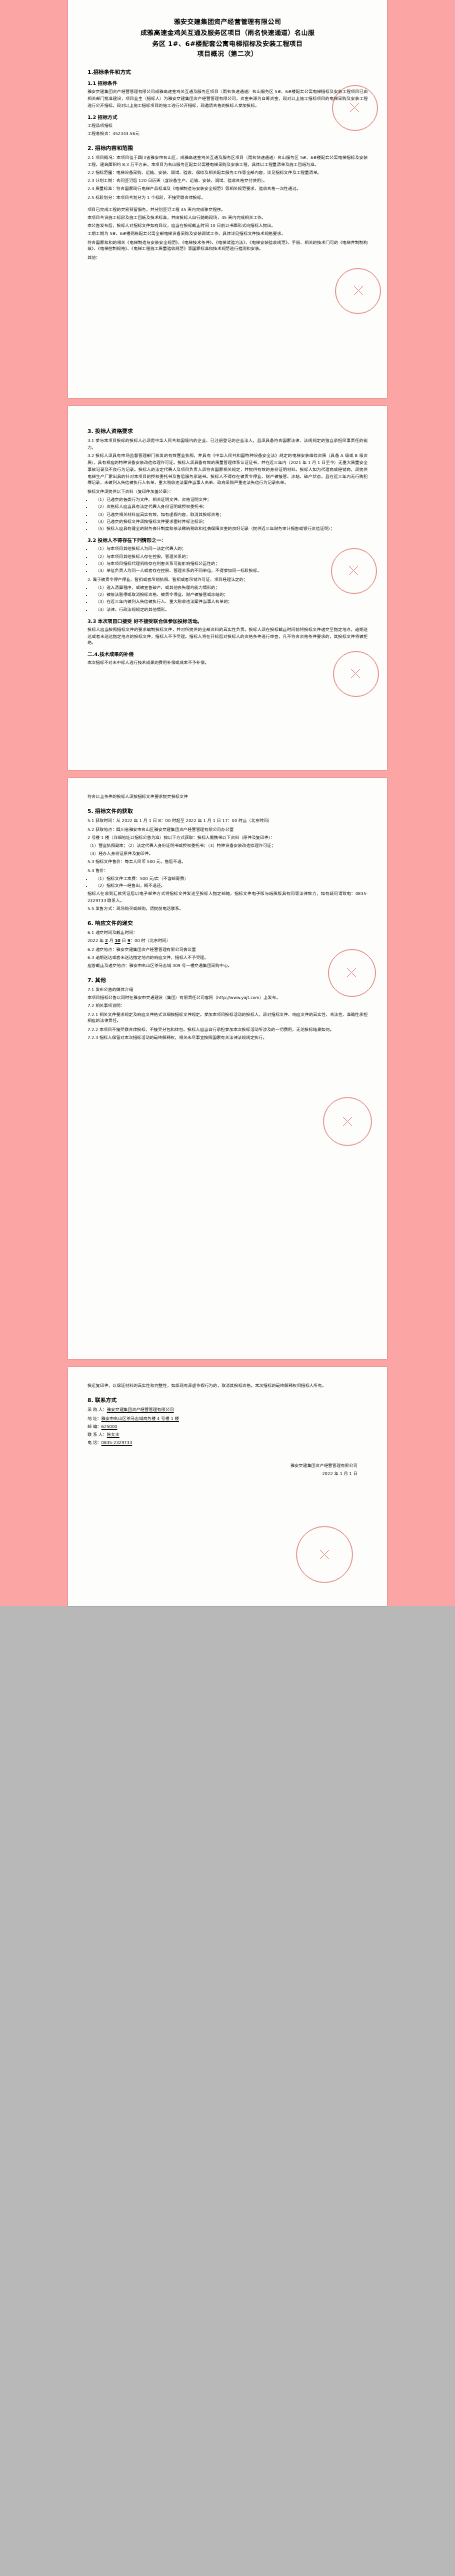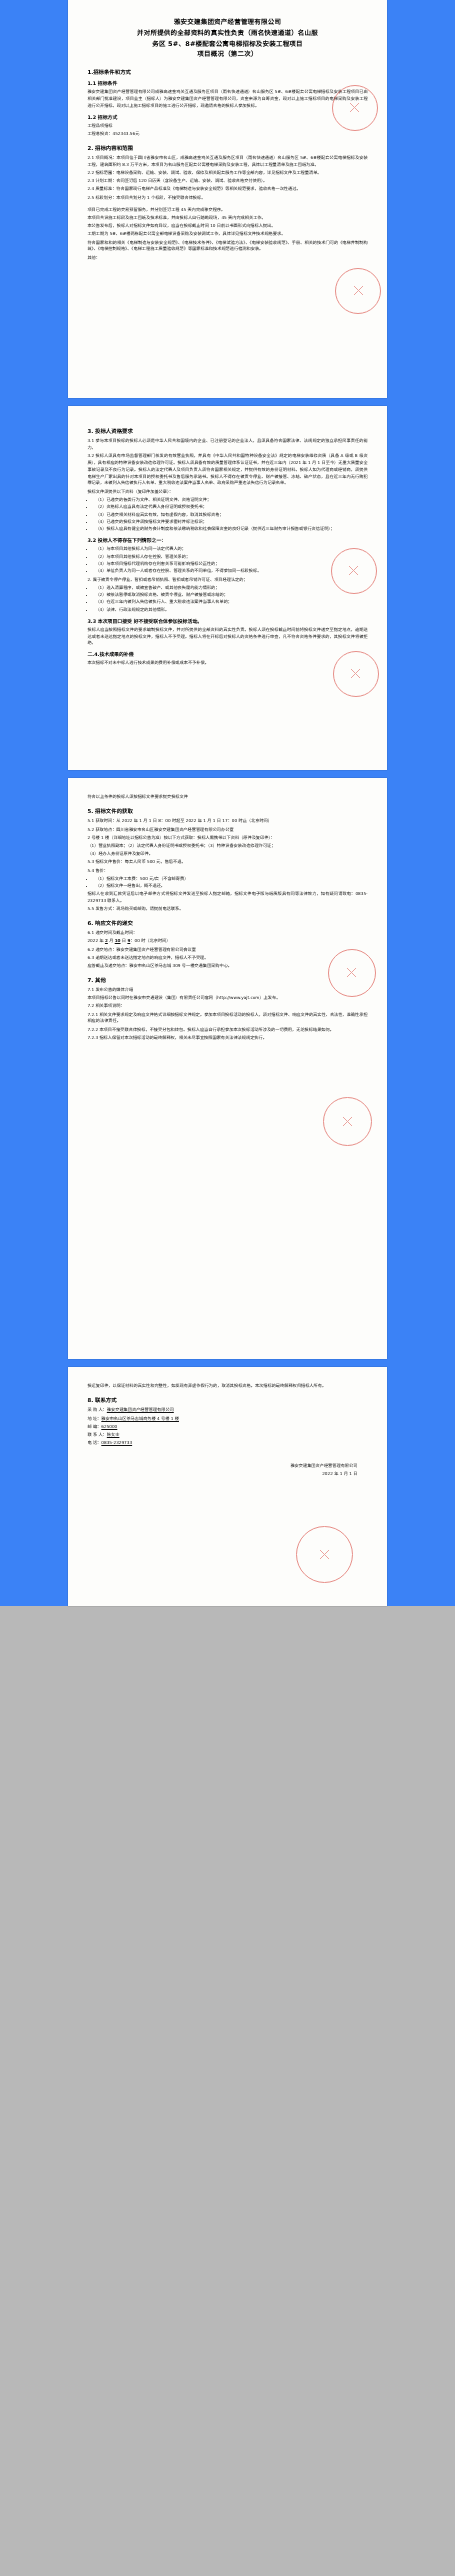--- a/index.html
+++ b/index.html
@@ -1,18 +1,18 @@
 <!DOCTYPE html>
 <html lang="zh-CN" style="font-size:9px"><head>
 <meta charset="utf-8">
 <title>招标公告</title>
 <style>
   html,body{margin:0;padding:0;background:#b8b8b8;}
   body{font-family:"DejaVu Sans","Liberation Sans",sans-serif;}
-  .page-wrap{width:455px;margin:0 auto;background:#3b82f6;padding:0;}
+  .page-wrap{width:455px;margin:0 auto;background:#fca5a5;padding:0;}
   .page{
     width:319px;
     margin:0 auto 8px auto;
     background:#fdfdfb;
     box-shadow:0 0 1.1px rgba(0,0,0,.35);
     position:relative;
     padding:15px 19.4px 13.7px 19.4px;
     box-sizing:border-box;
     overflow:hidden;
   }
@@ -93,22 +93,22 @@
   .hr-space{height:2.8px;}
 </style>
 </head>
 <body>
 
 <div class="page-wrap">
 
   <div class="page page-1">
     <div class="doc-title">
       <span class="ln">雅安交建集团资产经营管理有限公司</span>
-      <span class="ln">并对所提供的全部资料的真实性负责（雨名快速通道）名山服</span>
-      <span class="ln">务区 5#、8#楼配套公寓电梯招标及安装工程项目</span>
+      <span class="ln">成雅高速金鸡关互通及服务区项目（雨名快速通道）名山服</span>
+      <span class="ln">务区 1#、6#楼配套公寓电梯招标及安装工程项目</span>
       <span class="ln">项目概况（第二次）</span>
     </div>
 
     <h2 class="sec">1.招标条件和方式</h2>
     <h3 class="subsec">1.1 招标条件</h3>
     <p class="t">雅安交建集团资产经营管理有限公司成雅高速金鸡关互通及服务区项目（雨名快速通道）名山服务区 5#、6#楼配套公寓电梯招标及安装工程项目已由相关部门批准建设，项目业主（招标人）为雅安交建集团资产经营管理有限公司，资金来源为自筹资金，现对以上施工招标项目的电梯采购及安装工程进行公开招标。现对以上施工招标项目的施工进行公开招标，现邀请合格的投标人参加投标。</p>
     <h3 class="subsec">1.2 招标方式</h3>
     <p class="t">工程品项招标</p>
     <p class="t">工程总投资：452343.56元</p>
 

